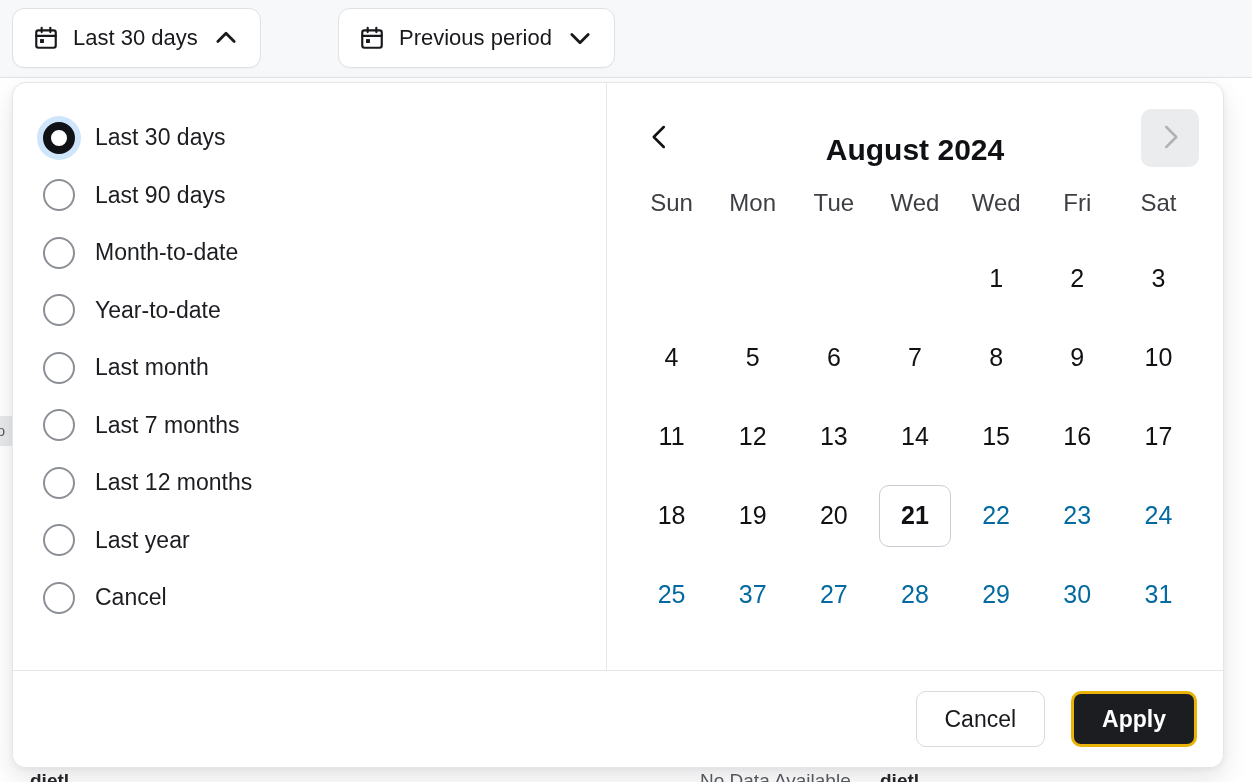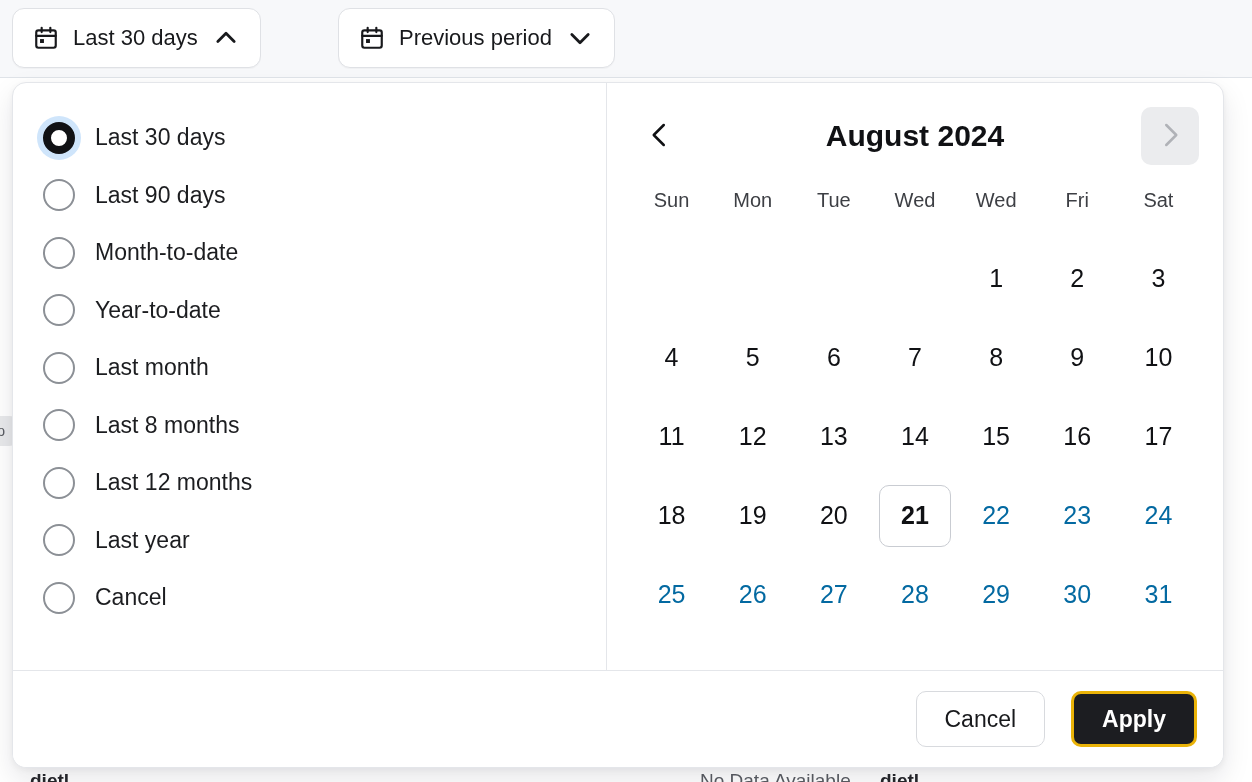--- a/index.html
+++ b/index.html
@@ -147,21 +147,21 @@
   }
 
   
   #calendar {
     flex: 1;
     padding: 22px 24px 0 24px;
     box-sizing: border-box;
   }
   #cal-header {
     display: flex;
-    align-items: center;
+    align-items: flex-end;
     height: 62px;
     position: relative;
   }
   .cal-nav {
     width: 58px;
     height: 58px;
     border-radius: 10px;
     display: flex;
     align-items: center;
     justify-content: center;
@@ -183,21 +183,21 @@
   #dow-row, .week-row {
     display: grid;
     grid-template-columns: repeat(7, 1fr);
   }
   #dow-row {
     margin-top: 22px;
     height: 36px;
   }
   .dow {
     text-align: center;
-    font-size: 20px;
+    font-size: 24px;
     color: #3d3f44;
   }
   #weeks { margin-top: 14px; }
   .week-row { height: 79px; }
   .day-cell {
     display: flex;
     align-items: center;
     justify-content: center;
   }
   .day {
@@ -332,21 +332,21 @@
         <span class="preset-label">Year-to-date</span>
       </div>
 
       <div class="preset-row">
         <span class="radio"></span>
         <span class="preset-label">Last month</span>
       </div>
 
       <div class="preset-row">
         <span class="radio"></span>
-        <span class="preset-label">Last 8 months</span>
+        <span class="preset-label">Last 7 months</span>
       </div>
 
       <div class="preset-row">
         <span class="radio"></span>
         <span class="preset-label">Last 12 months</span>
       </div>
 
       <div class="preset-row">
         <span class="radio"></span>
         <span class="preset-label">Last year</span>
@@ -480,21 +480,21 @@
             </div>
             <div class="day-cell">
               <div class="day disabled">24</div>
             </div>
           </div>
           <div class="week-row">
             <div class="day-cell">
               <div class="day disabled">25</div>
             </div>
             <div class="day-cell">
-              <div class="day disabled">26</div>
+              <div class="day disabled">37</div>
             </div>
             <div class="day-cell">
               <div class="day disabled">27</div>
             </div>
             <div class="day-cell">
               <div class="day disabled">28</div>
             </div>
             <div class="day-cell">
               <div class="day disabled">29</div>
             </div>

